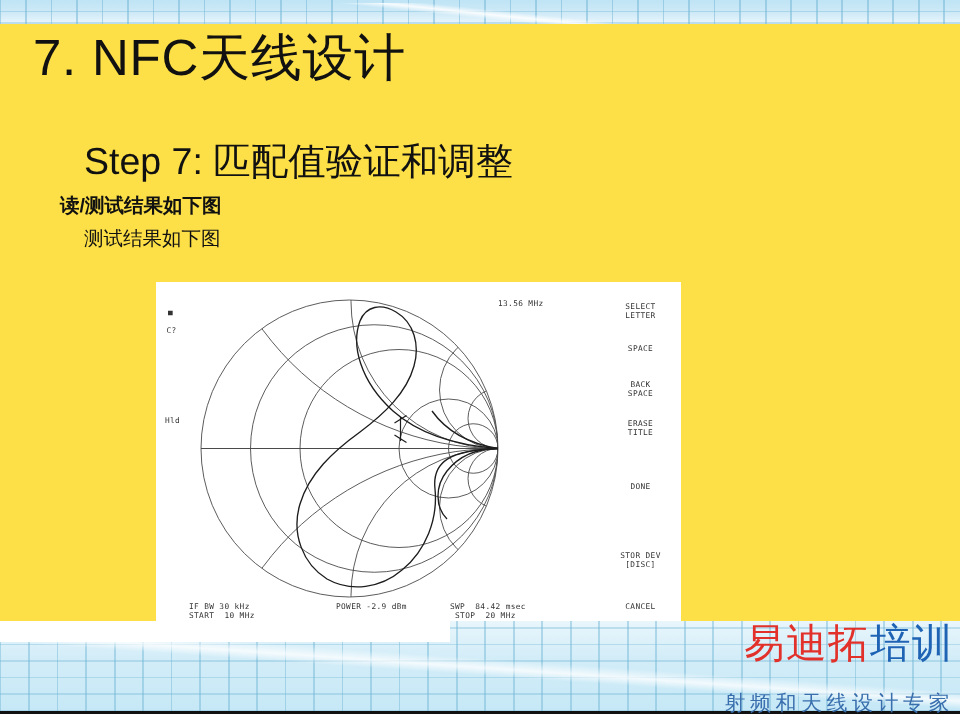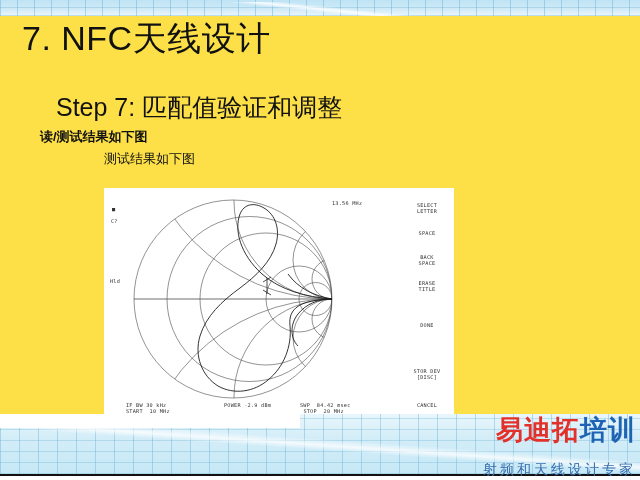--- a/index.html
+++ b/index.html
@@ -35,21 +35,21 @@
   .band-foot{position:absolute;left:0;bottom:0;width:100%;height:4px;background:#fff;}
 
   
   .title{position:absolute;left:22px;top:16px;font-size:34px;color:#111;
     letter-spacing:.5px;white-space:nowrap;font-weight:400;}
   .subtitle{position:absolute;left:56px;top:76px;font-size:25px;color:#111;
     white-space:nowrap;font-weight:400;margin-top:15px;}
   .h3{position:absolute;left:40px;top:128px;font-size:13px;color:#111;
     font-weight:bold;white-space:nowrap;}
   .h4{position:absolute;left:56px;top:150px;font-size:13px;color:#111;
-    white-space:nowrap;margin-left:48px;}
+    white-space:nowrap;}
 
   
   .vna{position:absolute;left:104px;top:188px;width:350px;height:238px;
     background:#fff;font-family:"DejaVu Sans Mono","Liberation Mono",monospace;
     color:#2a2a2a;}
   .vna .mono{position:absolute;font-size:5.2px;line-height:6.2px;
     letter-spacing:.25px;white-space:pre;color:#333;}
 
   .lbl-mkr{left:8px;top:18px;}
   .lbl-ch{left:7px;top:30px;}
@@ -66,21 +66,21 @@
   .ft-left{left:22px;top:214px;}
   .ft-mid{left:120px;top:214px;}
   .ft-right{left:196px;top:214px;}
 
   .chartbox{position:absolute;left:26px;top:8px;width:262px;height:206px;}
   .chartbox svg{display:block;}
 
   
   .logo{position:absolute;right:4px;bottom:10px;width:160px;height:54px;
     text-align:right;line-height:1;}
-  .logo .cn-main{font-size:27px;font-weight:bold;letter-spacing:1px;
+  .logo .cn-main{font-size:27px;font-weight:normal;letter-spacing:1px;
     font-family:"DejaVu Sans","Liberation Sans",sans-serif;}
   .logo .cn-main .red{color:#e2312a;}
   .logo .cn-main .blue{color:#1f63b4;}
   .logo .cn-sub{font-size:14px;color:#3a6fae;letter-spacing:3px;margin-top:19px;
     font-family:"DejaVu Sans","Liberation Sans",sans-serif;}
 </style>
 </head>
 <body>
 
 <div class="slide">

